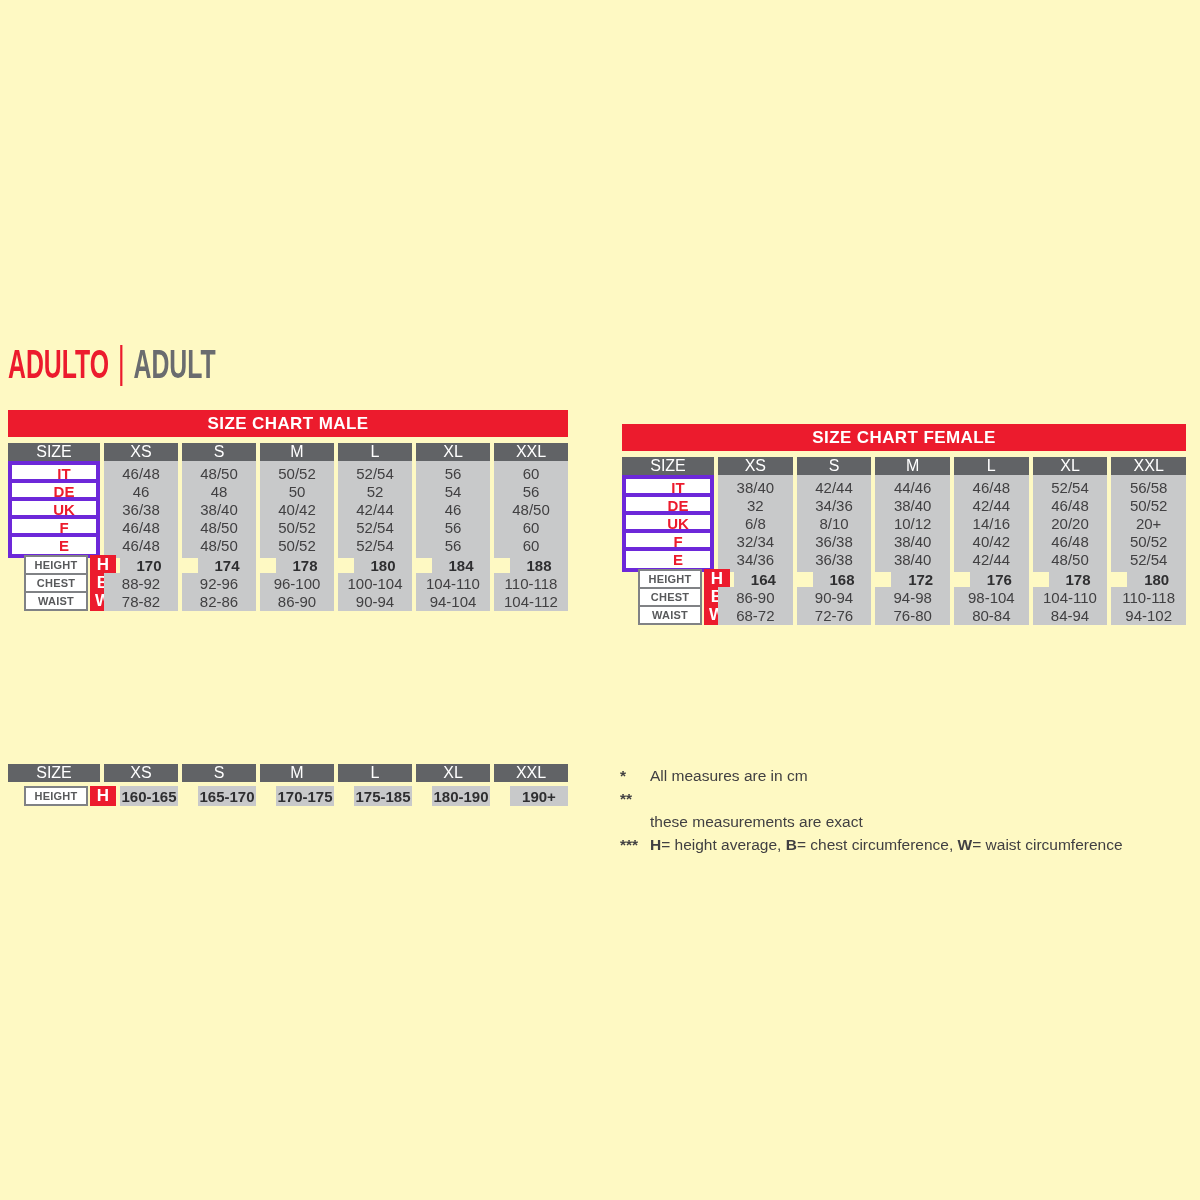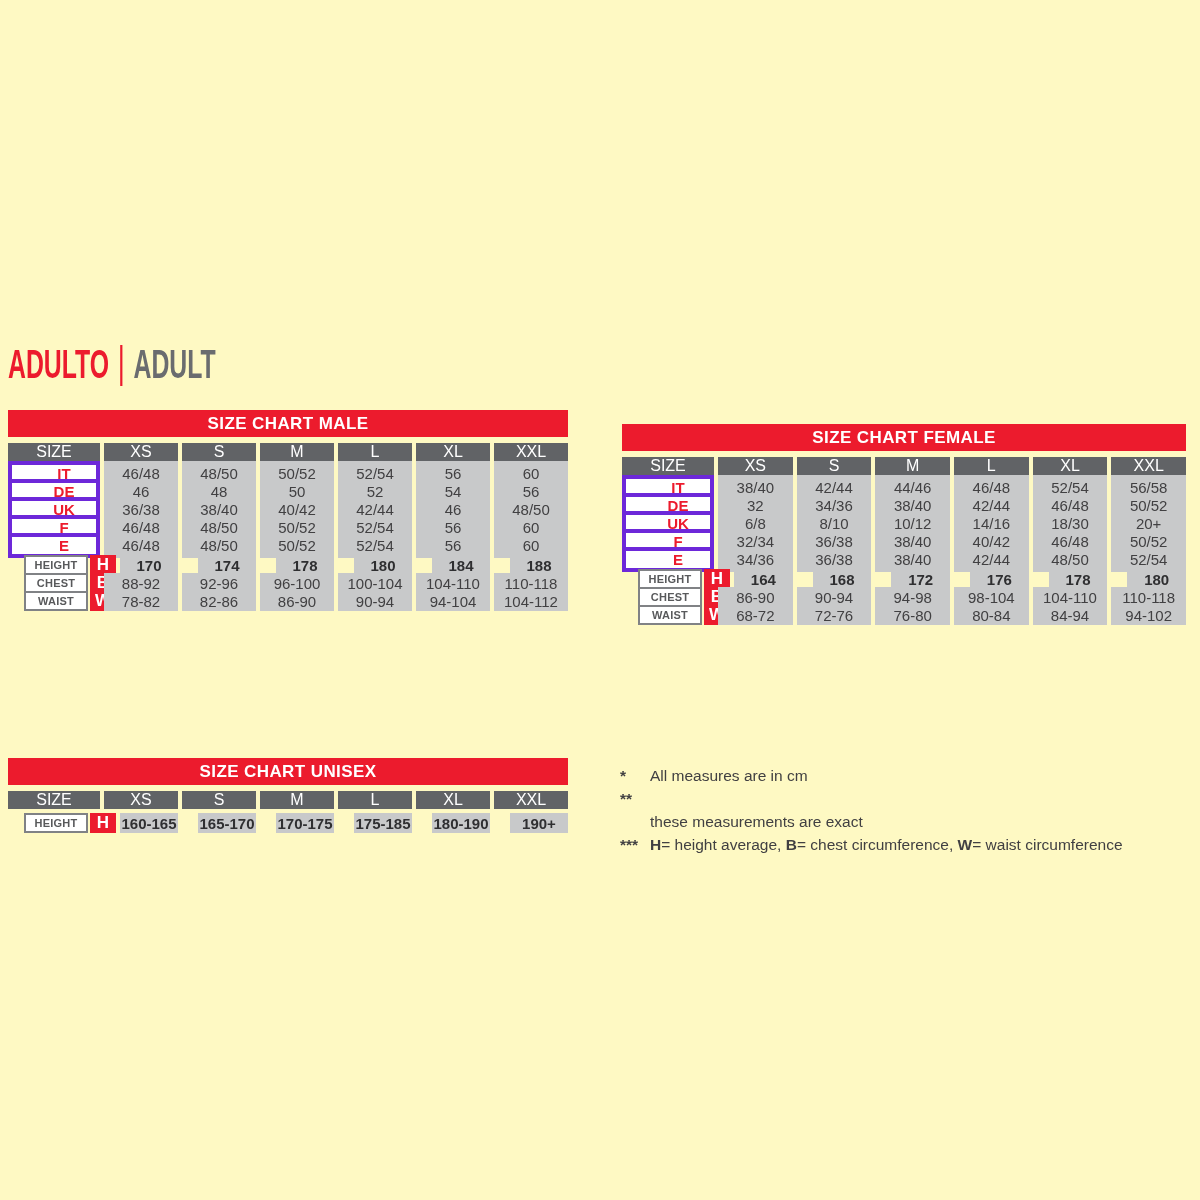--- a/index.html
+++ b/index.html
@@ -264,21 +264,21 @@
         <div class="cell">42/44</div>
         <div class="cell">46/48</div>
         <div class="cell">50/52</div>
       </div>
       <div class="t-row">
         <div class="label-box">UK</div>
         <div class="cell">6/8</div>
         <div class="cell">8/10</div>
         <div class="cell">10/12</div>
         <div class="cell">14/16</div>
-        <div class="cell">18/30</div>
+        <div class="cell">20/20</div>
         <div class="cell">20+</div>
       </div>
       <div class="t-row">
         <div class="label-box">F</div>
         <div class="cell">32/34</div>
         <div class="cell">36/38</div>
         <div class="cell">38/40</div>
         <div class="cell">40/42</div>
         <div class="cell">46/48</div>
         <div class="cell">50/52</div>
@@ -325,21 +325,20 @@
           <div class="cell">68-72</div>
           <div class="cell">72-76</div>
           <div class="cell">76-80</div>
           <div class="cell">80-84</div>
           <div class="cell">84-94</div>
           <div class="cell">94-102</div>
         </div>
       </div>
     </div>
   <div class="size-table unisex">
-      <div class="t-title">SIZE CHART UNISEX</div>
       <div class="t-row t-head">
         <div class="th">SIZE</div>
         <div class="th">XS</div>
         <div class="th">S</div>
         <div class="th">M</div>
         <div class="th">L</div>
         <div class="th">XL</div>
         <div class="th">XXL</div>
       </div>
       <div class="measure-group">

